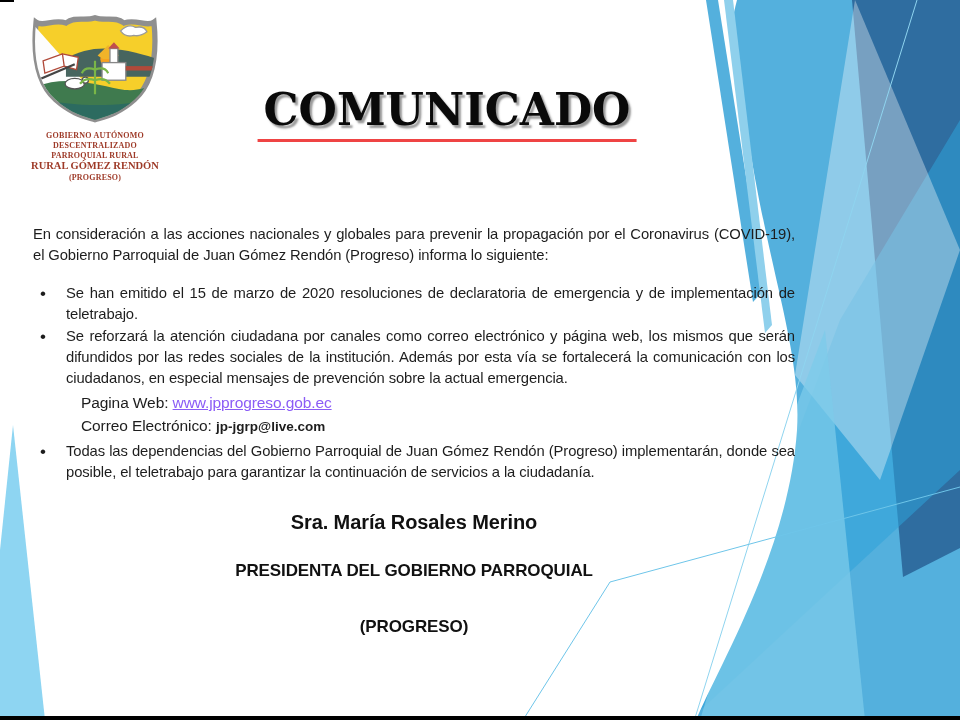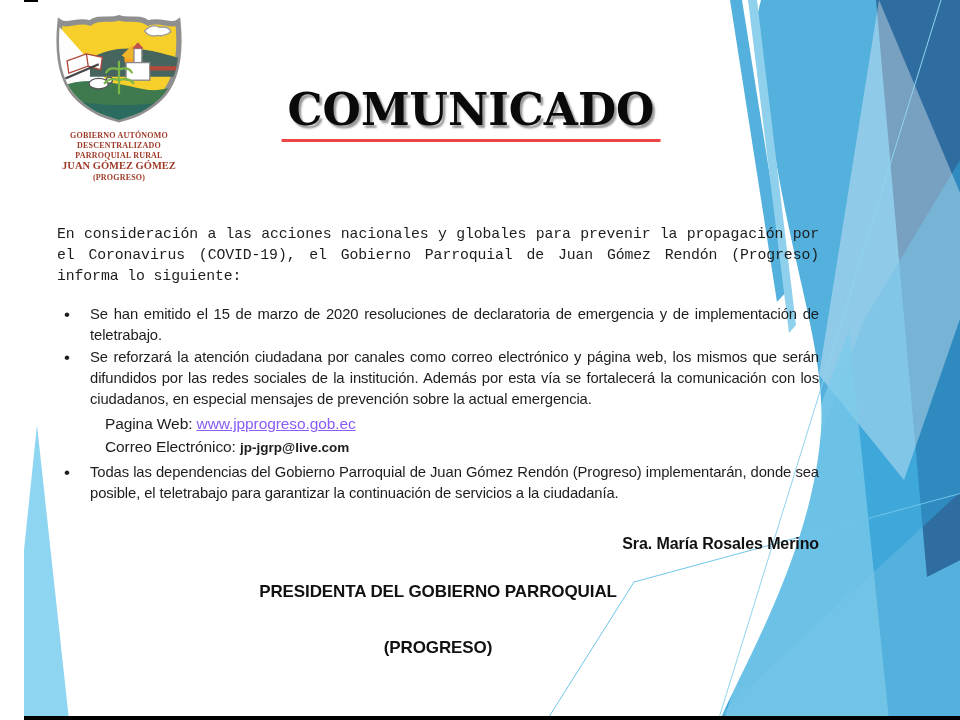--- a/index.html
+++ b/index.html
@@ -1,46 +1,46 @@
 <!DOCTYPE html>
 <html><head>
 <meta charset="utf-8">
 <style>
   html,body{margin:0;padding:0;background:#ffffff;}
   body{width:960px;height:720px;overflow:hidden;font-family:"Liberation Sans",sans-serif;color:#1d1d1d;}
-  .slide{position:relative;width:876px;height:720px;background:#fff;margin-left:24px;}
+  .slide{position:relative;width:876px;height:720px;background:#fff;}
   svg.bg{position:absolute;left:0;top:0;width:960px;height:720px;z-index:0;}
 
   
   .logo{position:absolute;left:18px;top:6px;width:154px;z-index:2;text-align:center;}
   .logo svg{display:block;margin:0 auto;}
   .logo-text{font-family:"Liberation Serif",serif;font-weight:bold;color:#9e3a28;line-height:1.22;margin-top:3px;}
   .lt-1,.lt-2,.lt-4{font-size:8px;letter-spacing:.2px;}
   .lt-3{font-size:10.5px;}
 
   
   .title{position:absolute;left:447px;top:84px;transform:translateX(-50%);z-index:2;white-space:nowrap;
          font-family:"DejaVu Serif",serif;font-weight:bold;font-size:44px;color:#0a0a0a;}
   .title span{display:inline-block;border-bottom:3px solid #ef4444;padding:0 6px 4px;
          text-shadow:2.5px 2.5px 2px rgba(70,70,70,.55);}
 
   
   .content{position:absolute;left:33px;top:224px;width:762px;z-index:2;font-size:14.8px;line-height:21px;letter-spacing:-.1px;}
-  .intro{margin:0 0 17px 0;text-align:justify;font-family:Liberation Mono, monospace;}
+  .intro{margin:0 0 17px 0;text-align:justify;}
   ul.bullets{list-style:none;margin:0;padding:0;}
   ul.bullets li{position:relative;padding-left:33px;text-align:justify;margin:0 0 1px 0;}
   ul.bullets li::before{content:"•";position:absolute;left:7px;top:0;font-size:17px;}
   .contact{margin:2px 0 3px 48px;line-height:23px;font-size:15.5px;}
   .contact a{color:#8b5cf6;text-decoration:underline;}
   .email-value{font-size:13.5px;letter-spacing:0;font-weight:bold;}
   ul.bullets.second{margin-top:3px;}
 
   
   .signature{margin-top:29px;text-align:center;color:#111;font-weight:bold;}
-  .sig-name{font-size:16px;margin:0 0 24px 0;text-align:right;}
+  .sig-name{font-size:20px;margin:0 0 24px 0;}
   .sig-title{font-size:17px;line-height:28px;margin:0;}
 </style>
 </head>
 <body>
 
 <div class="slide">
 
   <svg class="bg" viewBox="0 0 960 720" preserveAspectRatio="none" aria-hidden="true">
     <polygon points="737,0 858,0 960,300 960,720 560,720" fill="#54b0dd"></polygon>
     <polygon points="852,0 960,0 960,548 903,577" fill="#2f6da0"></polygon>
@@ -81,21 +81,21 @@
         <ellipse cx="52" cy="82" rx="11" ry="6" fill="#ffffff" stroke="#555555" stroke-width="1.5"></ellipse>
         <circle cx="64" cy="78" r="3.5" fill="#ffffff" stroke="#555555" stroke-width="1.5"></circle>
         <path d="M75,56 L75,94 M75,66 Q64,62 60,70 M75,66 Q86,62 90,70 M75,78 Q64,74 58,82 M75,78 Q86,74 92,82" stroke="#7ab648" stroke-width="2.5" fill="none"></path>
         <path d="M16,56 L38,48 L40,62 L18,70 Z M38,48 L56,52 L54,66 L40,62 Z" fill="#ffffff" stroke="#b04a3a" stroke-width="1.5"></path>
         <line x1="14" y1="76" x2="52" y2="60" stroke="#444444" stroke-width="2.5"></line>
       </g>
     </svg>
     <div class="logo-text">
       <div class="lt-1">GOBIERNO AUTÓNOMO DESCENTRALIZADO</div>
       <div class="lt-2">PARROQUIAL RURAL</div>
-      <div class="lt-3">JUAN GÓMEZ GÓMEZ</div>
+      <div class="lt-3">RURAL GÓMEZ RENDÓN</div>
       <div class="lt-4">(PROGRESO)</div>
     </div>
   </div>
 
   <h1 class="title" style="margin:0;">
     <span>COMUNICADO</span>
   </h1>
 
   <div class="content">
     <p class="intro">En consideración a las acciones nacionales y globales para prevenir la propagación por el Coronavirus (COVID-19), el Gobierno Parroquial de Juan Gómez Rendón (Progreso) informa lo siguiente:</p>

